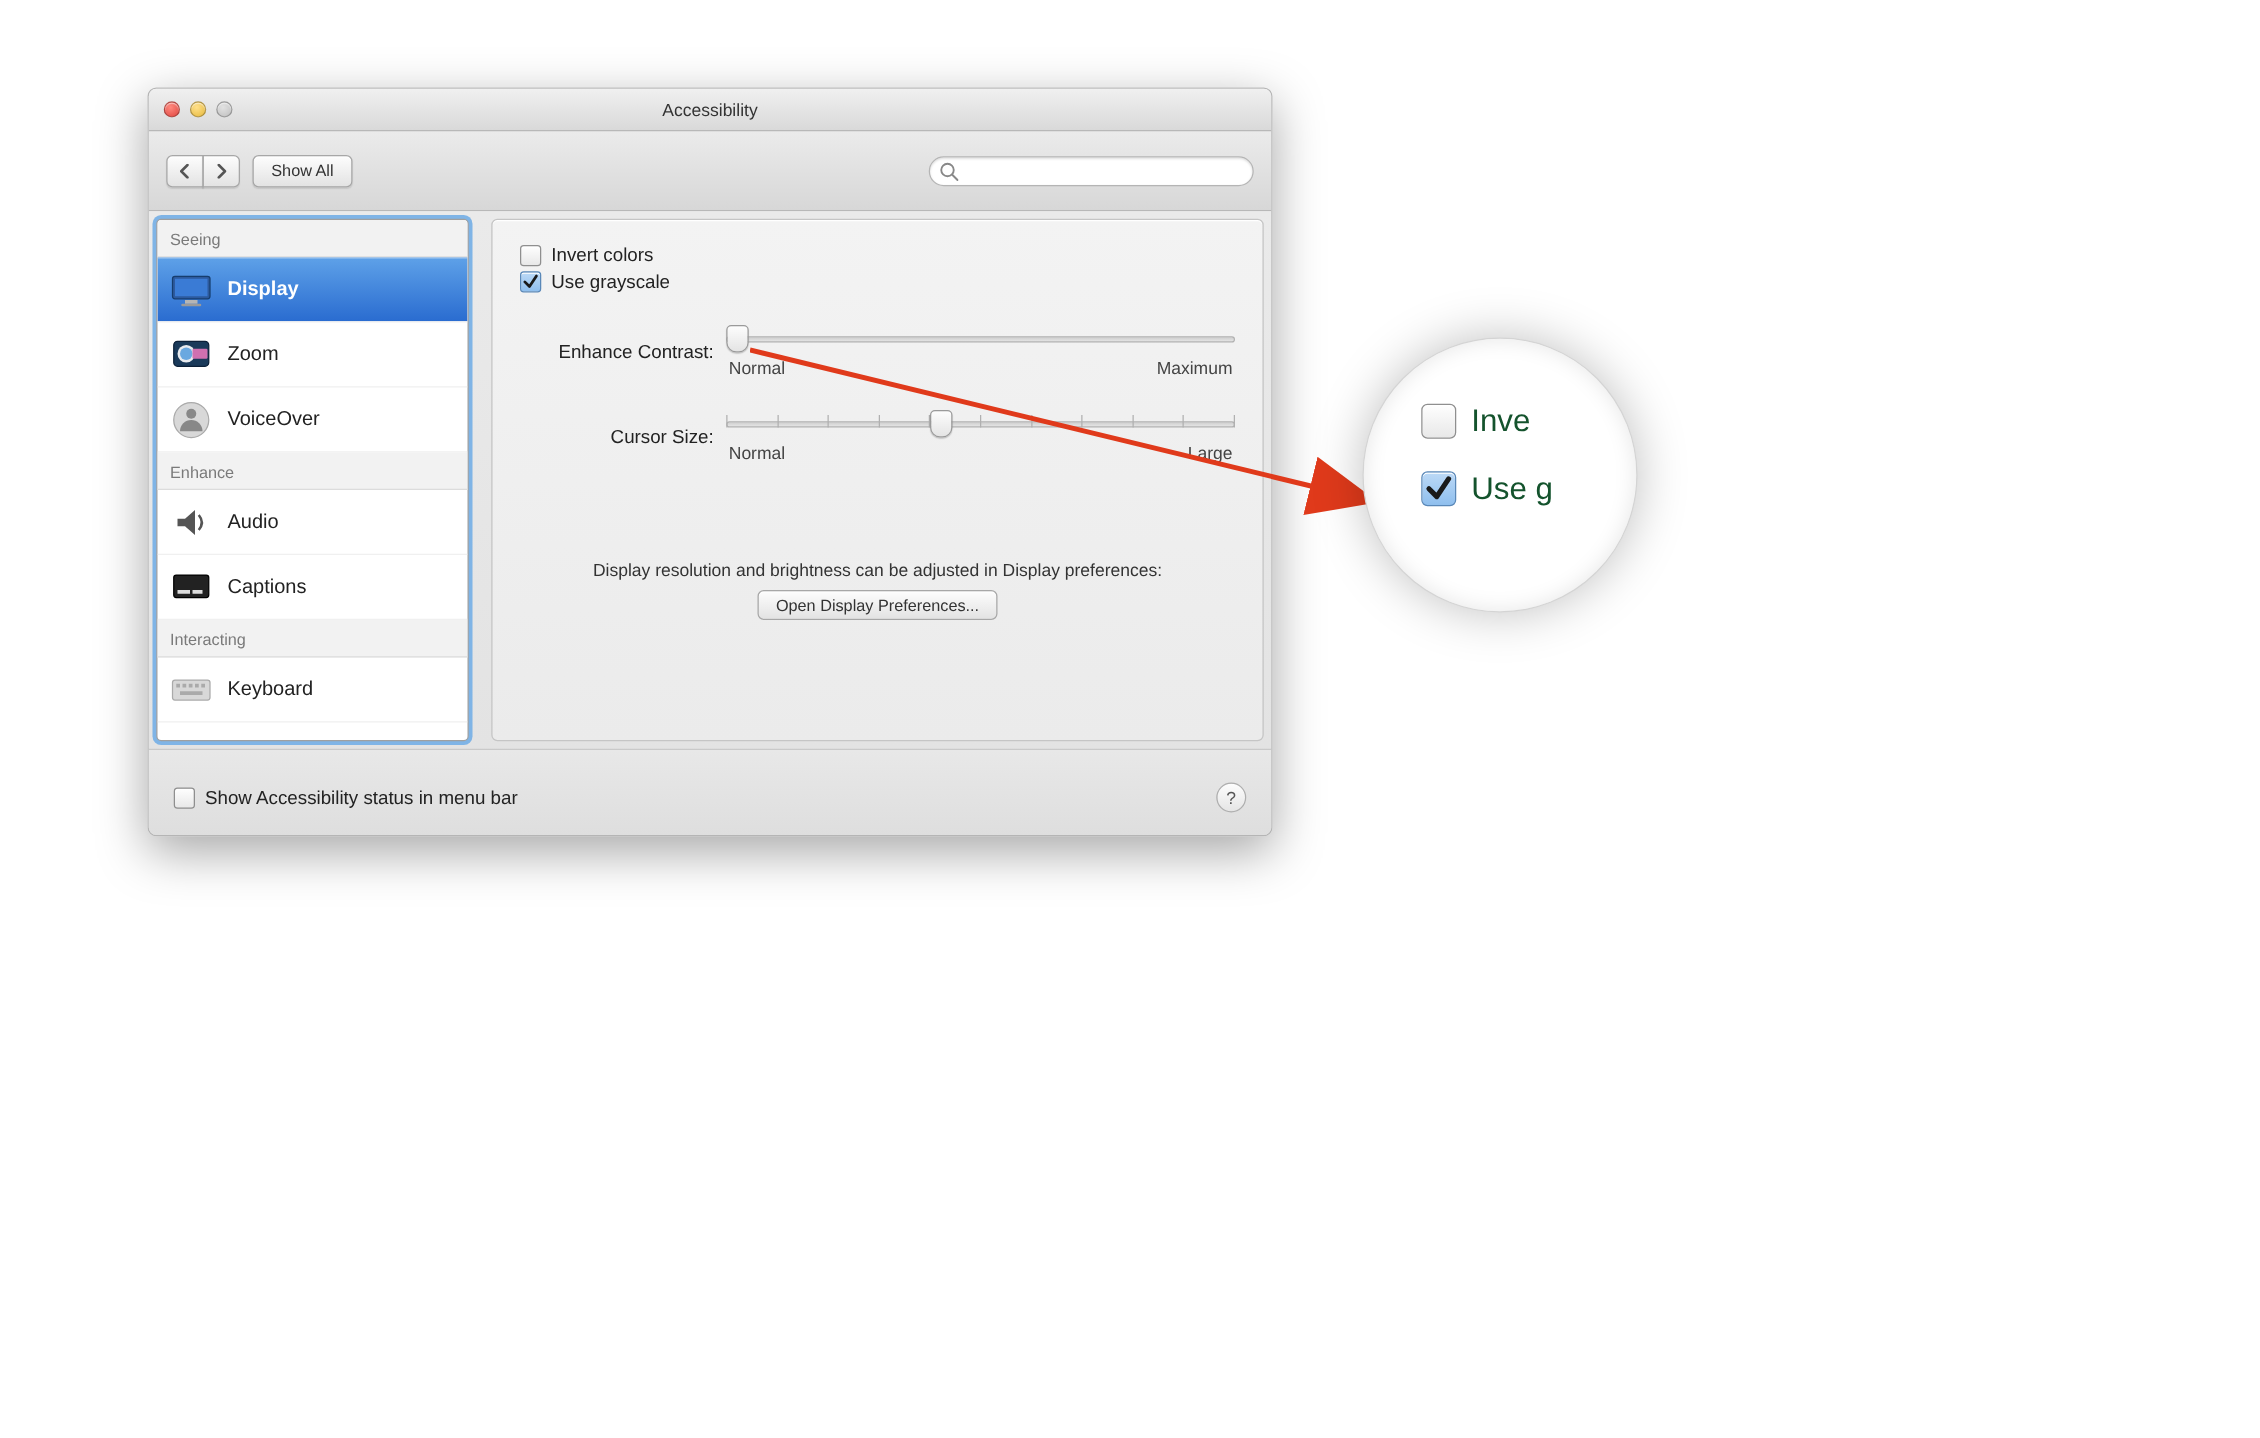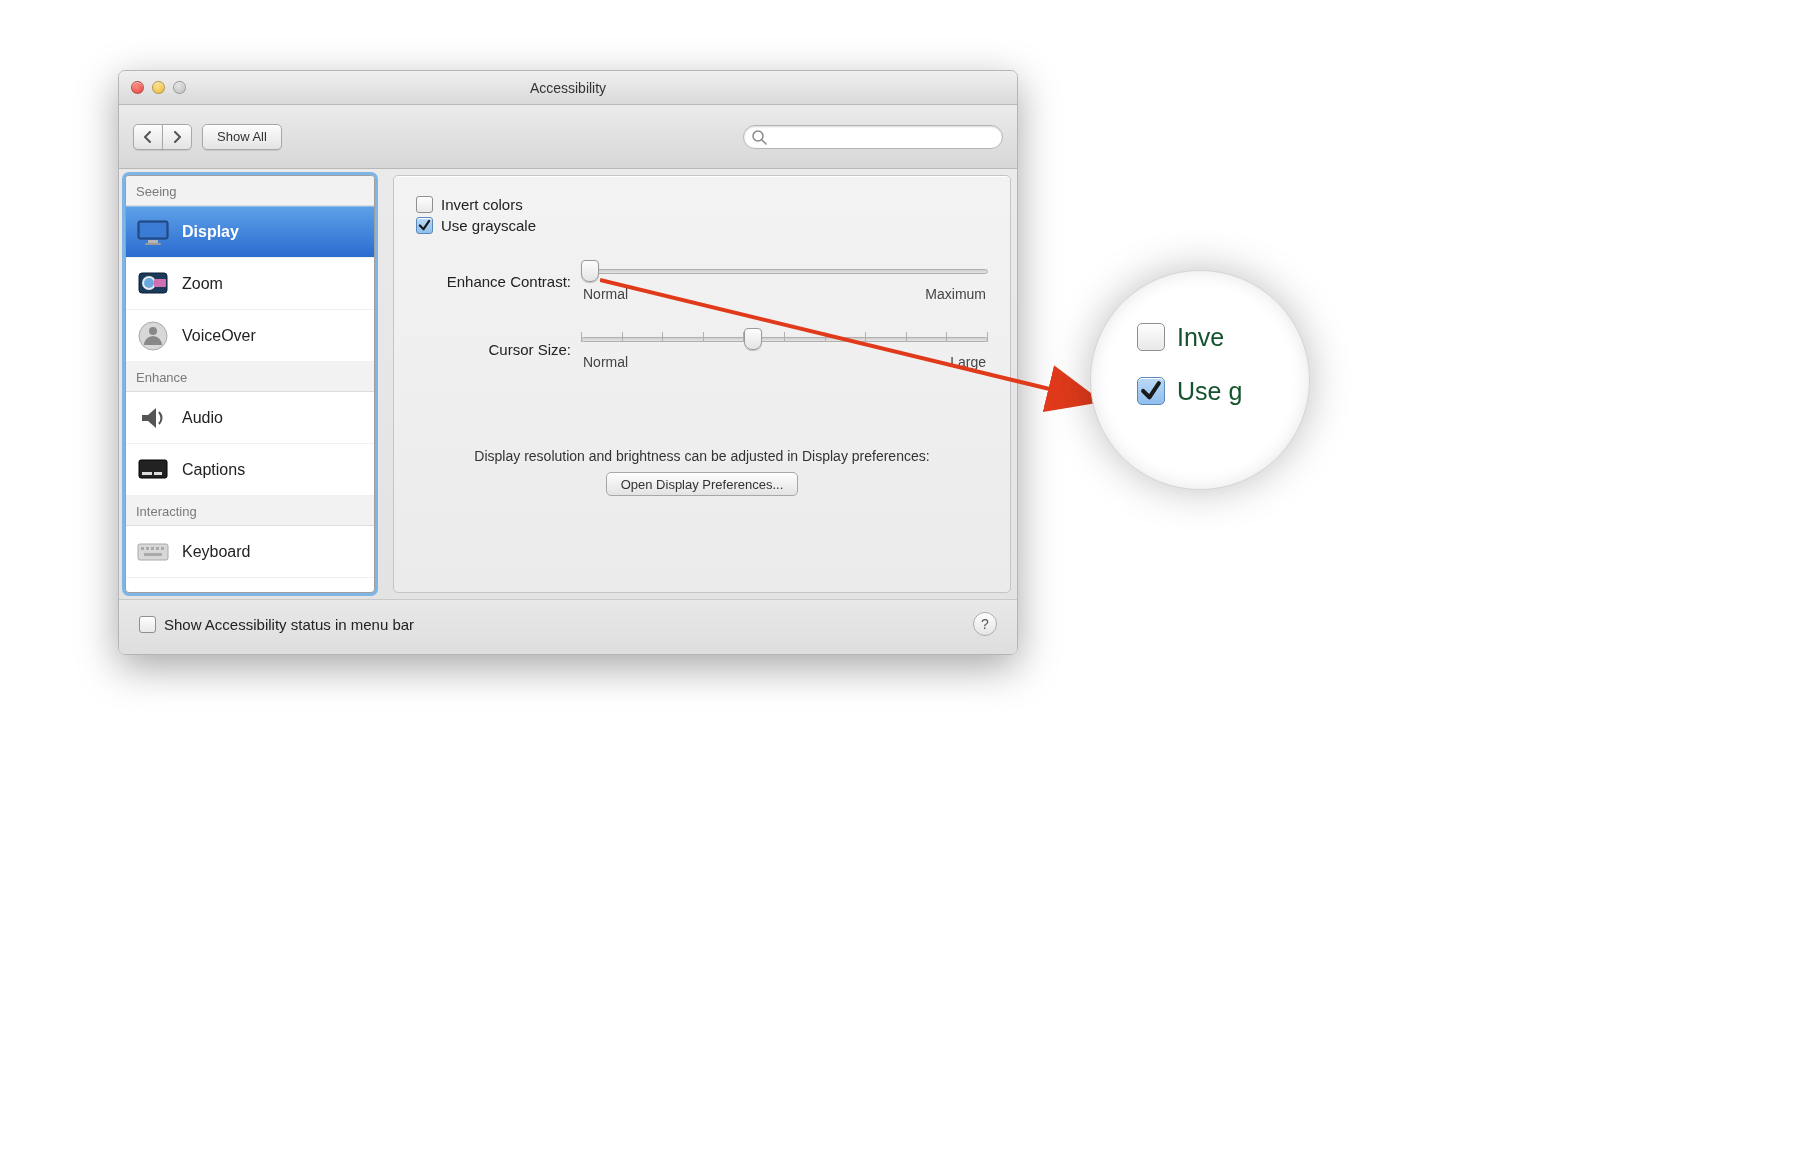--- a/index.html
+++ b/index.html
@@ -156,21 +156,21 @@
   .openbtn {
     display:block; margin:8px auto 0;
     height:24px; padding:0 14px;
     background: linear-gradient(#fdfdfd,#e3e3e3);
     border:1px solid #a7a7a7; border-radius:5px;
     font-size:13px; color:#333;
     box-shadow: 0 1px 0 rgba(255,255,255,.8) inset;
     cursor:default;
   }
   .bottombar {
-    padding:12px 20px 18px;
+    padding:26px 20px 18px;
     display:flex; align-items:center; gap:8px;
     background: linear-gradient(#e8e8e8,#dedede);
     border-top:1px solid #c9c9c9;
     font-size:15px;
   }
   .helpbtn {
     margin-left:auto; width:24px; height:24px; border-radius:50%;
     border:1px solid #aeaeae;
     background: linear-gradient(#fdfdfd,#e5e5e5);
     display:flex; align-items:center; justify-content:center;

